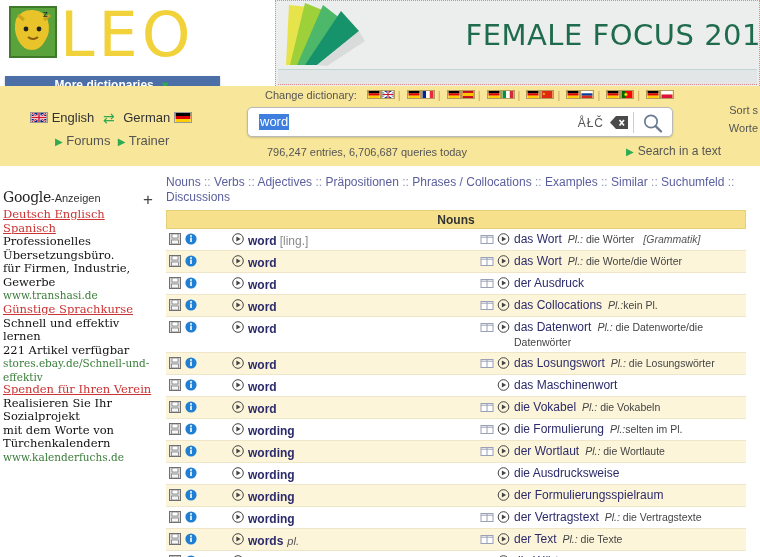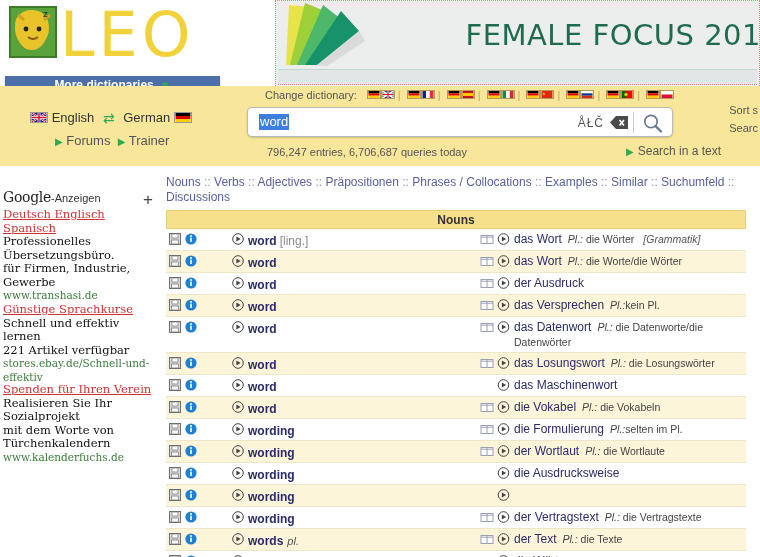--- a/index.html
+++ b/index.html
@@ -304,21 +304,21 @@
       <circle cx="9" cy="8.5" r="6.2" fill="none" stroke="#6a7b92" stroke-width="1.7"></circle>
       <path d="M13.6,13.2 L19,18.5" stroke="#6a7b92" stroke-width="2.4" stroke-linecap="round"></path>
     </svg>
   </div>
 
   <div class="stats">796,247 entries, 6,706,687 queries today</div>
   <div class="searchtext-link">
     <span class="tri">▶</span><span>Search in a text</span>
   </div>
   <div class="sortline">Sort s</div>
-  <div class="searchline2">Searc</div>
+  <div class="searchline2">Worte</div>
 
   <div class="navcats">
     <a href="#">Nouns</a> <span class="dd">::</span>
     <a href="#">Verbs</a> <span class="dd">::</span>
     <a href="#">Adjectives</a> <span class="dd">::</span>
     <a href="#">Präpositionen</a> <span class="dd">::</span>
     <a href="#">Phrases / Collocations</a> <span class="dd">::</span>
     <a href="#">Examples</a> <span class="dd">::</span>
     <a href="#">Similar</a> <span class="dd">::</span>
     <a href="#">Suchumfeld</a> <span class="dd">::</span>
@@ -455,21 +455,21 @@
             </svg><span class="term">word</span></div>
           <div class="c-right">
             <svg class="tbl-ic" width="13" height="10" viewBox="0 0 13 10">
               <rect x="0.5" y="1.5" width="12" height="8" fill="#fff" stroke="#9aa0b5"></rect>
               <path d="M6.5,1.5 V9.5 M0.5,3.2 H12.5" stroke="#9aa0b5"></path>
             </svg>
             <svg class="spk" width="12" height="12" viewBox="0 0 12 12">
               <circle cx="6" cy="6" r="5.3" fill="none" stroke="#444" stroke-width="1"></circle>
               <polygon points="4.4,3.4 8.6,6 4.4,8.6" fill="#444"></polygon>
             </svg>
-            <span class="de-wrap"><span class="de">das Versprechen</span><span class="pl"><i>Pl.:</i>kein Pl.</span></span>
+            <span class="de-wrap"><span class="de">das Collocations</span><span class="pl"><i>Pl.:</i>kein Pl.</span></span>
           </div>
         </div>
         <div class="row odd">
           <div class="c-icons"><svg class="ic" width="12" height="12" viewBox="0 0 12 12">
               <rect x="0.5" y="0.5" width="11" height="11" fill="#dcdcdc" stroke="#707070"></rect>
               <rect x="3" y="1" width="6" height="4" fill="#fff" stroke="#707070" stroke-width=".7"></rect>
               <rect x="2.5" y="7" width="7" height="4" fill="#f5f5f5" stroke="#707070" stroke-width=".7"></rect>
             </svg><svg class="ic" width="12" height="12" viewBox="0 0 12 12">
               <circle cx="6" cy="6" r="5.6" fill="#1e7fd4"></circle>
               <rect x="5.2" y="4.6" width="1.6" height="4.4" fill="#fff"></rect>
@@ -654,20 +654,21 @@
           <div class="c-left"><svg class="spk" width="12" height="12" viewBox="0 0 12 12">
               <circle cx="6" cy="6" r="5.3" fill="none" stroke="#444" stroke-width="1"></circle>
               <polygon points="4.4,3.4 8.6,6 4.4,8.6" fill="#444"></polygon>
             </svg><span class="term">wording</span></div>
           <div class="c-right">
             <span class="tbl-ic empty"></span>
             <svg class="spk" width="12" height="12" viewBox="0 0 12 12">
               <circle cx="6" cy="6" r="5.3" fill="none" stroke="#444" stroke-width="1"></circle>
               <polygon points="4.4,3.4 8.6,6 4.4,8.6" fill="#444"></polygon>
             </svg>
+            <span class="de-wrap"><span class="de">der Formulierungsspielraum</span></span>
           </div>
         </div>
         <div class="row odd">
           <div class="c-icons"><svg class="ic" width="12" height="12" viewBox="0 0 12 12">
               <rect x="0.5" y="0.5" width="11" height="11" fill="#dcdcdc" stroke="#707070"></rect>
               <rect x="3" y="1" width="6" height="4" fill="#fff" stroke="#707070" stroke-width=".7"></rect>
               <rect x="2.5" y="7" width="7" height="4" fill="#f5f5f5" stroke="#707070" stroke-width=".7"></rect>
             </svg><svg class="ic" width="12" height="12" viewBox="0 0 12 12">
               <circle cx="6" cy="6" r="5.6" fill="#1e7fd4"></circle>
               <rect x="5.2" y="4.6" width="1.6" height="4.4" fill="#fff"></rect>

